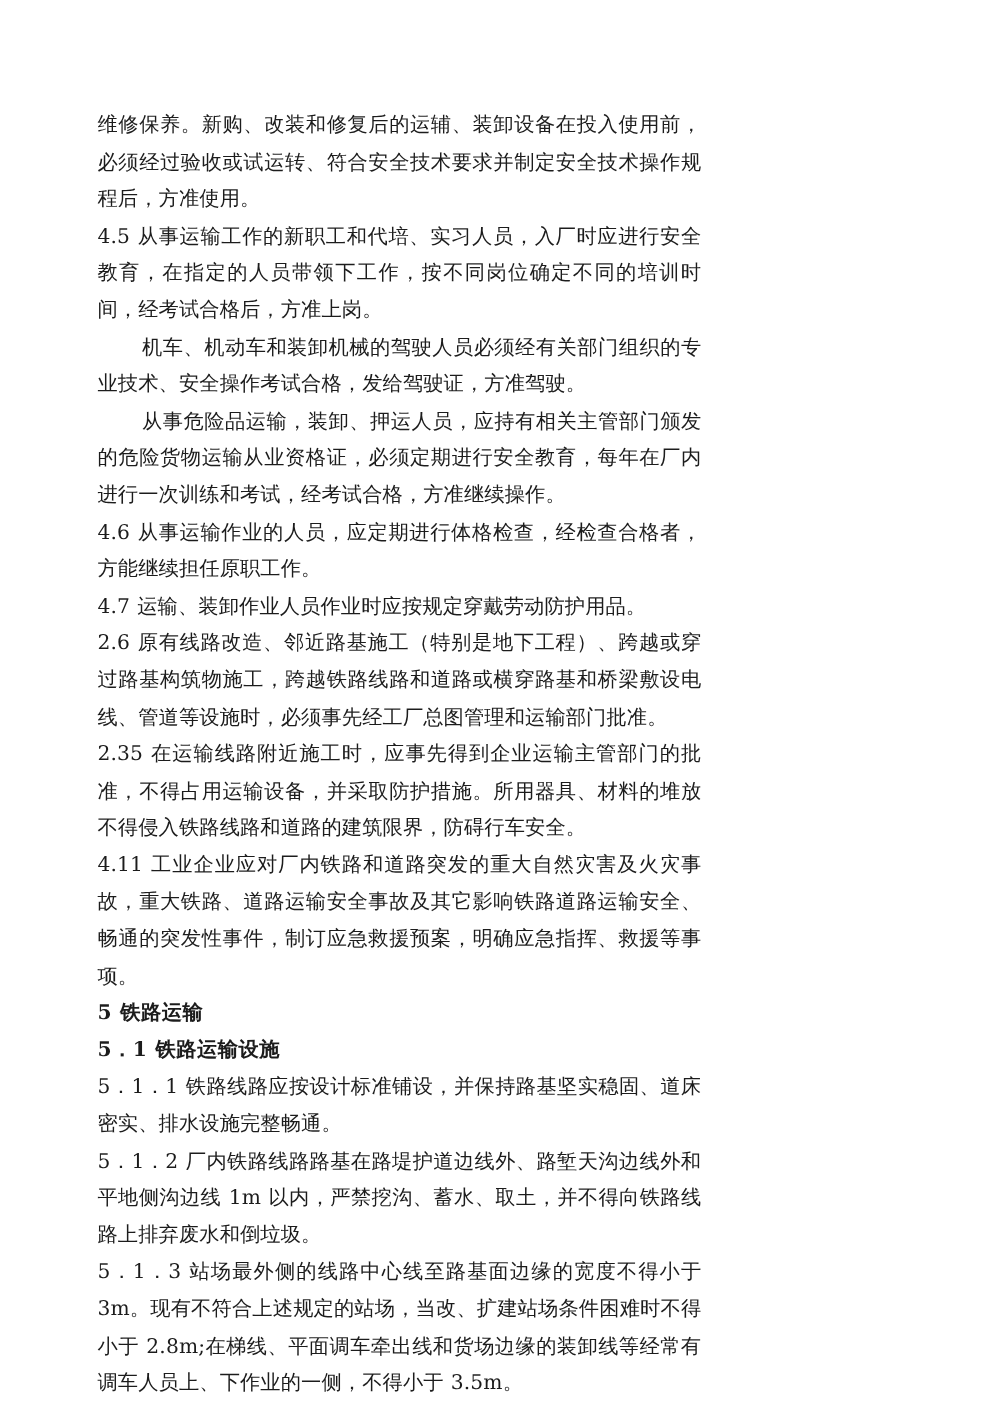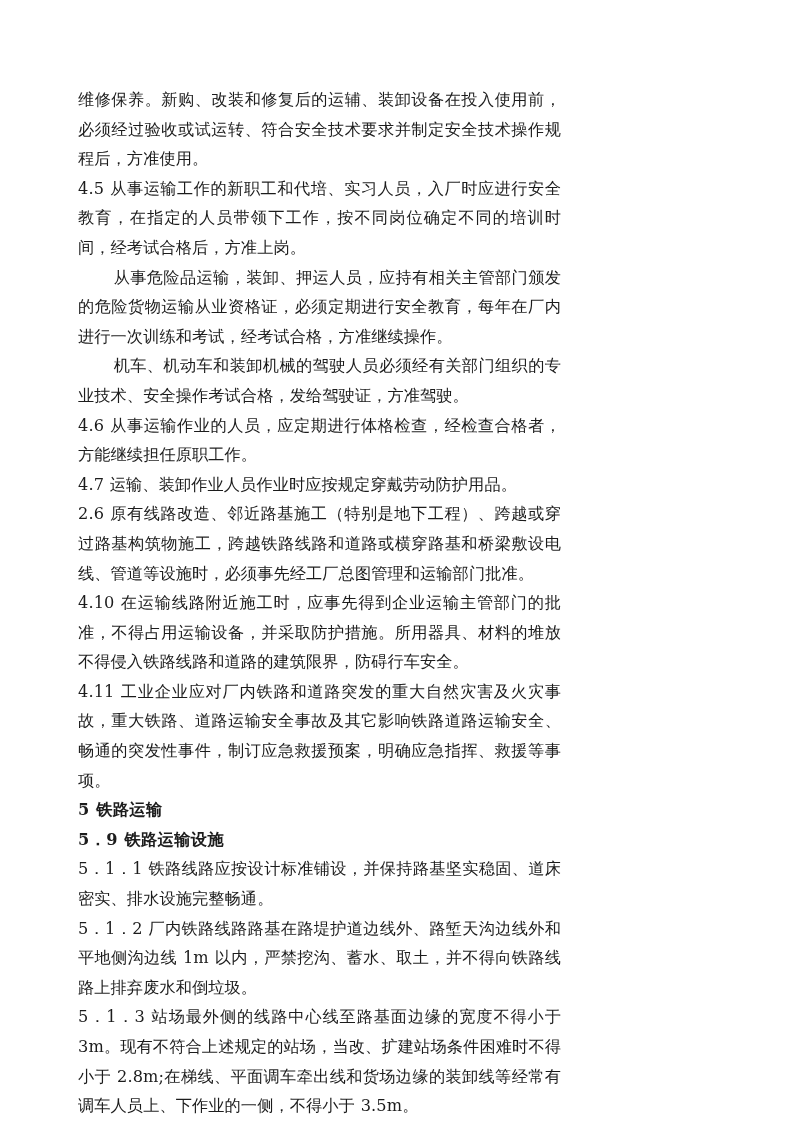--- a/index.html
+++ b/index.html
@@ -59,27 +59,27 @@
     text-justify: inter-ideograph;
   }
 </style>
 </head>
 <body>
 
 <div class="page">
   <div class="doc-body" id="doc-body">
       <p class="para">维修保养。新购、改装和修复后的运辅、装卸设备在投入使用前，必须经过验收或试运转、符合安全技术要求并制定安全技术操作规程后，方准使用。</p>
       <p class="para">4.5 从事运输工作的新职工和代培、实习人员，入厂时应进行安全教育，在指定的人员带领下工作，按不同岗位确定不同的培训时间，经考试合格后，方准上岗。</p>
+      <p class="para indent">机车、机动车和装卸机械的驾驶人员必须经有关部门组织的专业技术、安全操作考试合格，发给驾驶证，方准驾驶。</p>
       <p class="para indent">从事危险品运输，装卸、押运人员，应持有相关主管部门颁发的危险货物运输从业资格证，必须定期进行安全教育，每年在厂内进行一次训练和考试，经考试合格，方准继续操作。</p>
-      <p class="para indent">机车、机动车和装卸机械的驾驶人员必须经有关部门组织的专业技术、安全操作考试合格，发给驾驶证，方准驾驶。</p>
       <p class="para">4.6 从事运输作业的人员，应定期进行体格检查，经检查合格者，方能继续担任原职工作。</p>
       <p class="para">4.7 运输、装卸作业人员作业时应按规定穿戴劳动防护用品。</p>
       <p class="para">2.6 原有线路改造、邻近路基施工（特别是地下工程）、跨越或穿过路基构筑物施工，跨越铁路线路和道路或横穿路基和桥梁敷设电线、管道等设施时，必须事先经工厂总图管理和运输部门批准。</p>
-      <p class="para">4.10 在运输线路附近施工时，应事先得到企业运输主管部门的批准，不得占用运输设备，并采取防护措施。所用器具、材料的堆放不得侵入铁路线路和道路的建筑限界，防碍行车安全。</p>
+      <p class="para">2.35 在运输线路附近施工时，应事先得到企业运输主管部门的批准，不得占用运输设备，并采取防护措施。所用器具、材料的堆放不得侵入铁路线路和道路的建筑限界，防碍行车安全。</p>
       <p class="para">4.11 工业企业应对厂内铁路和道路突发的重大自然灾害及火灾事故，重大铁路、道路运输安全事故及其它影响铁路道路运输安全、畅通的突发性事件，制订应急救援预案，明确应急指挥、救援等事项。</p>
       <p class="heading">5 铁路运输</p>
-      <p class="heading">5．9 铁路运输设施</p>
+      <p class="heading">5．1 铁路运输设施</p>
       <p class="para">5．1．1 铁路线路应按设计标准铺设，并保持路基坚实稳固、道床密实、排水设施完整畅通。</p>
       <p class="para">5．1．2 厂内铁路线路路基在路堤护道边线外、路堑天沟边线外和平地侧沟边线 1m 以内，严禁挖沟、蓄水、取土，并不得向铁路线路上排弃废水和倒垃圾。</p>
       <p class="para">5．1．3 站场最外侧的线路中心线至路基面边缘的宽度不得小于 3m。现有不符合上述规定的站场，当改、扩建站场条件困难时不得小于 2.8m;在梯线、平面调车牵出线和货场边缘的装卸线等经常有调车人员上、下作业的一侧，不得小于 3.5m。</p>
       <p class="para">5．1．5 岔线与正线、到发线接轨时，均应铺设安全线。岔线与站内到发线接轨，当站内有平行路及隔开道岔并有联锁装置时，可不设安全线。</p>
     </div>
 </div>
 
 </body></html>

